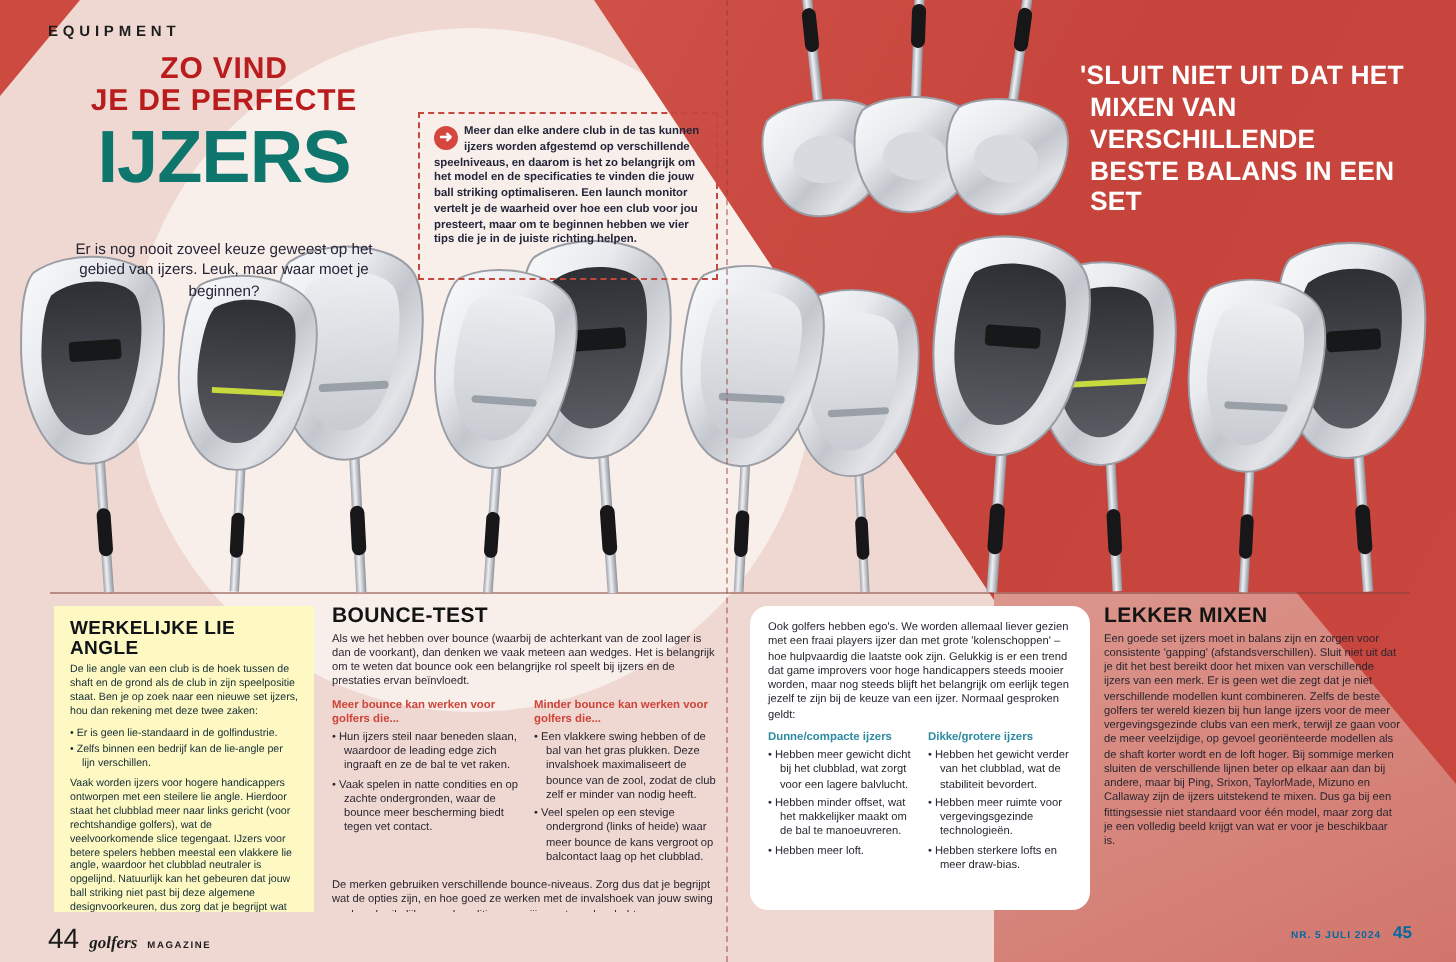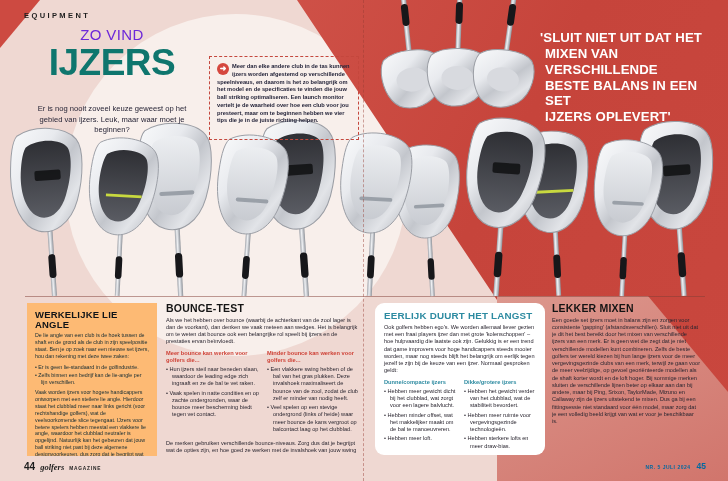--- a/index.html
+++ b/index.html
@@ -13,54 +13,54 @@
   .bg-salmon{inset:0;z-index:2;background:linear-gradient(155deg,#e7aea6 0%,#dfa096 55%,#d1756c 100%);
           clip-path:polygon(497px 296px,648px 296px,728px 392px,728px 481px,497px 481px);}
   .corner-tri{left:0;top:0;width:40px;height:48px;z-index:3;background:#cd4a41;
           clip-path:polygon(0 0,40px 0,0 48px);}
   .fold{left:363px;top:0;height:481px;width:0;border-left:1px dashed rgba(150,60,52,.45);z-index:6;}
   .ground{left:25px;top:296px;width:680px;height:1px;background:rgba(130,62,54,.5);z-index:3;}
   .clubs-svg{left:0;top:0;z-index:4;pointer-events:none;}
   
   .equipment{left:24px;top:11px;font-size:7.5px;font-weight:700;letter-spacing:2.4px;color:#1d1d1d;z-index:5;}
   .headline{left:12px;top:27px;width:200px;text-align:center;z-index:5;}
-  .hl-red{display:block;font-size:15px;font-weight:400;color:#6d28d9;letter-spacing:.4px;line-height:1.05;}
+  .hl-red{display:block;font-size:15px;font-weight:700;color:#b91c1c;letter-spacing:.4px;line-height:1.05;}
   .hl-big{display:block;font-size:37px;font-weight:700;color:#0f766e;letter-spacing:-.5px;line-height:.95;margin-top:2px;}
   .standfirst{margin-top:24px;font-size:7.6px;font-weight:400;color:#262436;line-height:1.42;padding:0 16px;}
   .tipbox{left:209px;top:56px;width:150px;height:84px;border:1px dashed #c4473d;box-sizing:border-box;
           padding:6px 7px;font-size:5.7px;font-weight:700;color:#24243a;line-height:1.36;z-index:5;}
   .arrow-icon{float:left;width:12px;height:12px;border-radius:50%;background:#d5473e;color:#fff;
           font-size:8px;line-height:12px;text-align:center;margin:0 3px 1px 0;font-weight:700;}
   .quote{left:540px;top:30px;width:180px;z-index:5;color:#fff;font-weight:700;font-size:13.2px;
           line-height:1.2;letter-spacing:.1px;}
   .quote span{display:block;}
   .quote span + span{padding-left:5px;}
   
   .col{z-index:5;box-sizing:border-box;overflow:hidden;}
   .col h2{margin:0 0 3px;font-size:10.5px;font-weight:800;letter-spacing:.2px;color:#141414;line-height:1;}
   .body-txt{font-size:5.6px;line-height:1.3;color:#2a2630;}
-  .col-lie{left:27px;top:303px;width:130px;height:153px;background:#fdba74;padding:7px 8px;}
+  .col-lie{left:27px;top:303px;width:130px;height:153px;background:#fef9c3;padding:7px 8px;}
   .col-lie h2{font-size:9.5px;color:#101418;}
   .col-lie .body-txt{color:#132b33;font-size:5.3px;}
   .col-bounce{left:166px;top:303px;width:194px;height:153px;}
   .col-card{left:375px;top:303px;width:170px;height:152px;background:#ffffff;border-radius:9px;padding:8px 9px;}
   .col-card h2{color:#2d8ba1;font-size:9.8px;}
   .col-mix{left:552px;top:303px;width:148px;height:152px;}
   .twocol{display:flex;gap:8px;margin-top:3px;}
   .twocol > div{flex:1;}
   .red-sub{color:#cf4338;font-weight:700;font-size:5.7px;line-height:1.25;margin-bottom:2px;}
   .teal-sub{color:#2d8ba1;font-weight:700;font-size:5.7px;line-height:1.25;margin-bottom:2px;}
   ul{margin:1px 0 3px;padding:0;list-style:none;}
   li{margin-bottom:2px;padding-left:6px;text-indent:-6px;}
   li::before{content:"• ";}
   .outro{margin-top:4px;}
   p{margin:0 0 4px;}
   
   .footer-left{left:24px;top:461px;z-index:5;display:flex;align-items:baseline;gap:5px;color:#1c1c1c;}
-  .footer-left .pagenum{font-size:10px;font-weight:700;text-align:center;}
+  .footer-left .pagenum{font-size:14px;font-weight:400;text-align:center;}
   .footer-left .mag{font-family:"Liberation Serif",serif;font-style:italic;font-weight:700;font-size:8.5px;}
   .footer-left .magsuf{font-size:4.8px;letter-spacing:.8px;font-weight:700;}
   .footer-right{right:22px;top:461px;z-index:5;display:flex;align-items:baseline;gap:6px;color:#0369a1;}
   .footer-right .issue{font-size:5px;font-weight:700;letter-spacing:.5px;}
   .footer-right .pagenum{font-size:8.5px;font-weight:700;}
 </style>
 </head>
 <body>
 
 <div class="spread">
@@ -139,34 +139,34 @@
     <use href="#ironB" transform="translate(206,133) scale(0.96) rotate(4,40,170)"></use>
     <use href="#ironB" transform="translate(140,121) scale(1.03) rotate(-3,40,170)"></use>
     <use href="#ironC" transform="translate(80,136) scale(0.94) rotate(3,40,170)"></use>
     <use href="#ironA" transform="translate(15,126) scale(1.00) rotate(-4,40,170)"></use>
   </svg>
 
   <div class="abs equipment">EQUIPMENT</div>
 
   <div class="abs headline">
     <span class="hl-red">ZO VIND</span>
+    <span class="hl-red">JE DE PERFECTE</span>
     <span class="hl-big">IJZERS</span>
     <div class="standfirst">Er is nog nooit zoveel keuze geweest op het gebied van ijzers. Leuk, maar waar moet je beginnen?</div>
   </div>
 
   <div class="abs tipbox">
     <span class="arrow-icon">➜</span>
     <span>Meer dan elke andere club in de tas kunnen ijzers worden afgestemd op verschillende speelniveaus, en daarom is het zo belangrijk om het model en de specificaties te vinden die jouw ball striking optimaliseren. Een launch monitor vertelt je de waarheid over hoe een club voor jou presteert, maar om te beginnen hebben we vier tips die je in de juiste richting helpen.</span>
   </div>
 
   <div class="abs quote">
     <span>'SLUIT NIET UIT DAT HET</span>
     <span>MIXEN VAN VERSCHILLENDE</span>
     <span>BESTE BALANS IN EEN SET</span>
-    <span>IJZERS OPLEVERT'</span>
   </div>
 
   <div class="abs col col-lie">
     <h2>WERKELIJKE LIE ANGLE</h2>
     <div class="body-txt">
       <p>De lie angle van een club is de hoek tussen de shaft en de grond als de club in zijn speelpositie staat. Ben je op zoek naar een nieuwe set ijzers, hou dan rekening met deze twee zaken:</p>
       <ul>
         <li>Er is geen lie-standaard in de golfindustrie.</li>
         <li>Zelfs binnen een bedrijf kan de lie-angle per lijn verschillen.</li>
       </ul>
@@ -192,21 +192,20 @@
             <li>Een vlakkere swing hebben of de bal van het gras plukken. Deze invalshoek maximaliseert de bounce van de zool, zodat de club zelf er minder van nodig heeft.</li>
             <li>Veel spelen op een stevige ondergrond (links of heide) waar meer bounce de kans vergroot op balcontact laag op het clubblad.</li>
           </ul>
         </div>
       </div>
       <p class="outro">De merken gebruiken verschillende bounce-niveaus. Zorg dus dat je begrijpt wat de opties zijn, en hoe goed ze werken met de invalshoek van jouw swing en de gebruikelijke speelcondities waar jij mee te maken hebt.</p>
     </div>
   </div>
 
   <div class="abs col col-card">
-    <h2>EERLIJK DUURT HET LANGST</h2>
     <div class="body-txt">
       <p>Ook golfers hebben ego's. We worden allemaal liever gezien met een fraai players ijzer dan met grote 'kolenschoppen' – hoe hulpvaardig die laatste ook zijn. Gelukkig is er een trend dat game improvers voor hoge handicappers steeds mooier worden, maar nog steeds blijft het belangrijk om eerlijk tegen jezelf te zijn bij de keuze van een ijzer. Normaal gesproken geldt:</p>
       <div class="twocol">
         <div>
           <div class="teal-sub">Dunne/compacte ijzers</div>
           <ul>
             <li>Hebben meer gewicht dicht bij het clubblad, wat zorgt voor een lagere balvlucht.</li>
             <li>Hebben minder offset, wat het makkelijker maakt om de bal te manoeuvreren.</li>
             <li>Hebben meer loft.</li>
           </ul>

